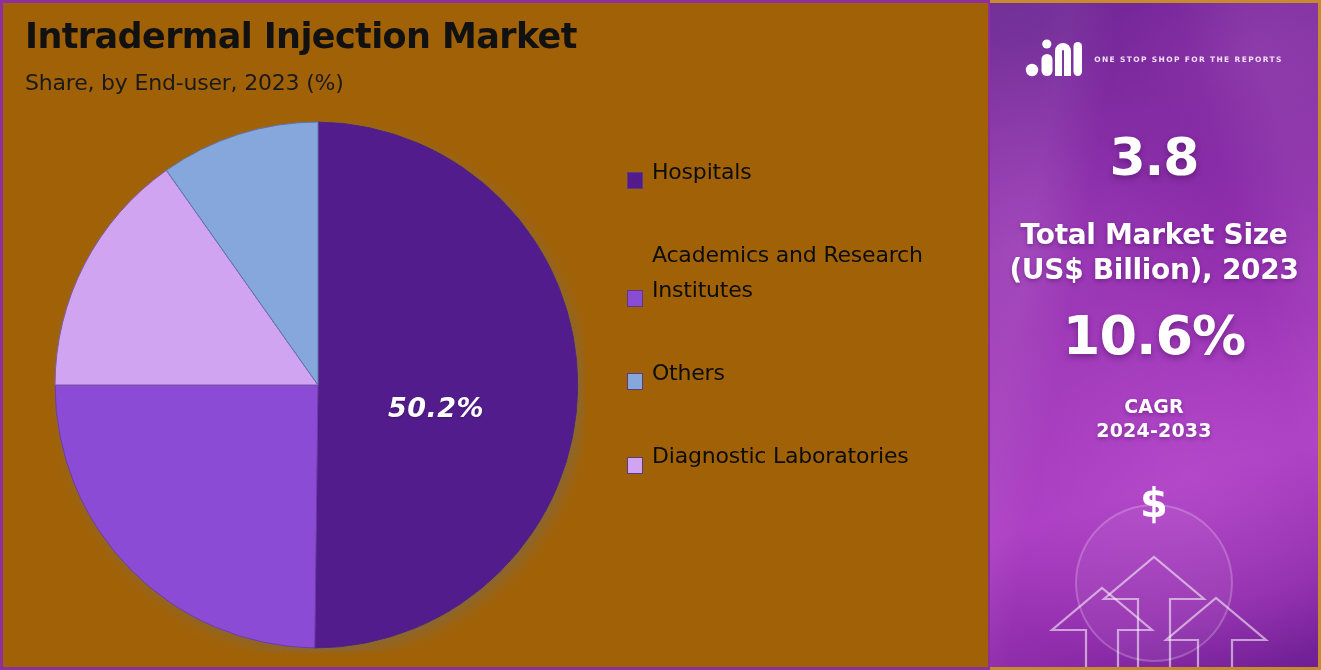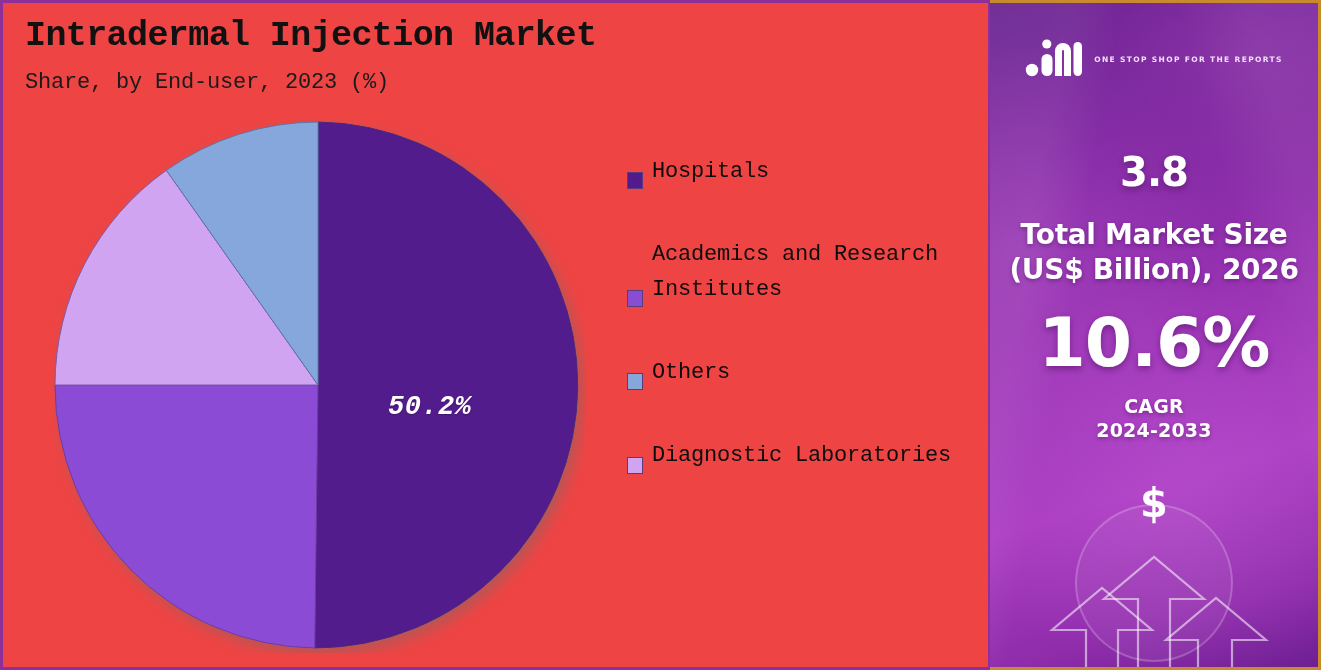--- a/index.html
+++ b/index.html
@@ -12,24 +12,23 @@
   #root {
     position: relative;
     width: 1321px; height: 670px;
     display: flex;
   }
 
   
   .chart-panel {
     position: relative;
     width: 990px; height: 670px;
-    background: #ef4444;
+    background: #a16207;
     border: 3px solid #8e2f9b;
     border-right: 2px solid #8e2f9b;
-    font-family: Liberation Mono, monospace;
   }
 
   .title-block { position: absolute; left: 22px; top: 14px; }
   .chart-title {
     font-size: 35px;
     font-weight: 700;
     color: #111111;
     letter-spacing: -0.6px;
     line-height: 1.1;
     white-space: nowrap;
@@ -138,22 +137,22 @@
 
   .big-number {
     position: absolute;
     left: 0; right: 0;
     text-align: center;
     font-weight: 700;
     color: #ffffff;
     text-shadow: 0 3px 6px rgba(60,10,80,.45);
     line-height: 1;
   }
-  .n1 { top: 128px; font-size: 40px; letter-spacing: -1px; margin-top: 21px; }
-  .n2 { top: 306px; font-size: 68px; letter-spacing: -1px; }
+  .n1 { top: 128px; font-size: 52px; letter-spacing: -1px; }
+  .n2 { top: 306px; font-size: 54px; letter-spacing: -1px; }
 
   .cap {
     position: absolute;
     left: 0; right: 0;
     text-align: center;
     font-weight: 700;
     color: #ffffff;
     text-shadow: 0 2px 4px rgba(60,10,80,.4);
     line-height: 1.26;
   }
@@ -240,21 +239,21 @@
         </g>
       </svg>
       <span class="logo-text">
         <span class="logo-tag" style="display:block">ONE STOP SHOP FOR THE REPORTS</span>
       </span>
     </div>
 
     <div class="big-number n1">3.8</div>
     <div class="cap c1">
       <span style="display:block">Total Market Size</span>
-      <span style="display:block">(US$ Billion), 2026</span>
+      <span style="display:block">(US$ Billion), 2023</span>
     </div>
 
     <div class="big-number n2">10.6%</div>
     <div class="cap c2">
       <span style="display:block">CAGR</span>
       <span style="display:block">2024-2033</span>
     </div>
   </aside>
 
 </div>

